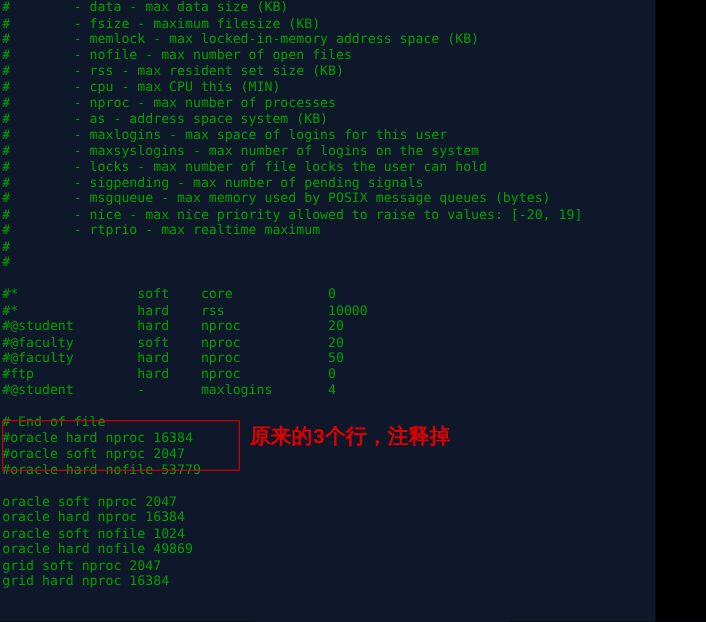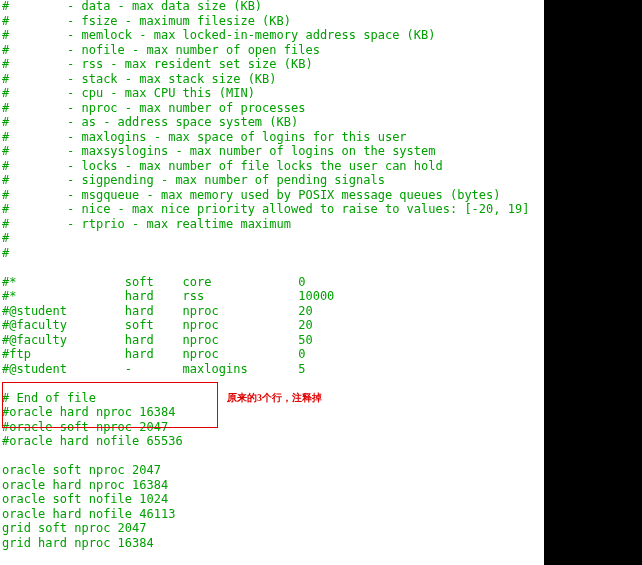--- a/index.html
+++ b/index.html
@@ -9,23 +9,23 @@
     background: #000000;
   }
   body {
     width: 642px;
     height: 565px;
     overflow: hidden;
     font-family: "DejaVu Sans Mono", "Liberation Mono", monospace;
   }
   #terminal {
     position: relative;
-    width: 544px;
+    width: 596px;
     height: 565px;
-    background: #ffffff;
+    background: #0f172a;
     color: #00a000;
     font-size: 12px;
     line-height: 14.5px;
     letter-spacing: 0px;
   }
   .screen {
     position: absolute;
     left: 2px;
     top: -1px;
     width: 640px;
@@ -50,68 +50,67 @@
     height: 46px;
     border: 1px solid #e00000;
     box-sizing: border-box;
     pointer-events: none;
   }
   .annotation {
     position: absolute;
     left: 227px;
     top: 390px;
     color: #e00000;
-    font-family: Liberation Serif, serif;
-    font-size: 10px;
+    font-family: Liberation Mono, monospace;
+    font-size: 19px;
     line-height: 16px;
     white-space: pre;
     font-weight: 600;
   }
 </style>
 </head>
 <body>
 
 <div id="terminal">
   <div class="screen" id="screen">
       <div class="line">#        - data - max data size (KB)</div>
       <div class="line">#        - fsize - maximum filesize (KB)</div>
       <div class="line">#        - memlock - max locked-in-memory address space (KB)</div>
       <div class="line">#        - nofile - max number of open files</div>
       <div class="line">#        - rss - max resident set size (KB)</div>
-      <div class="line">#        - stack - max stack size (KB)</div>
       <div class="line">#        - cpu - max CPU this (MIN)</div>
       <div class="line">#        - nproc - max number of processes</div>
       <div class="line">#        - as - address space system (KB)</div>
       <div class="line">#        - maxlogins - max space of logins for this user</div>
       <div class="line">#        - maxsyslogins - max number of logins on the system</div>
       <div class="line">#        - locks - max number of file locks the user can hold</div>
       <div class="line">#        - sigpending - max number of pending signals</div>
       <div class="line">#        - msgqueue - max memory used by POSIX message queues (bytes)</div>
       <div class="line">#        - nice - max nice priority allowed to raise to values: [-20, 19]</div>
       <div class="line">#        - rtprio - max realtime maximum</div>
       <div class="line">#</div>
       <div class="line">#</div>
       <div class="line blank"></div>
       <div class="line">#*               soft    core            0</div>
       <div class="line">#*               hard    rss             10000</div>
       <div class="line">#@student        hard    nproc           20</div>
       <div class="line">#@faculty        soft    nproc           20</div>
       <div class="line">#@faculty        hard    nproc           50</div>
       <div class="line">#ftp             hard    nproc           0</div>
-      <div class="line">#@student        -       maxlogins       5</div>
+      <div class="line">#@student        -       maxlogins       4</div>
       <div class="line blank"></div>
       <div class="line"># End of file</div>
       <div class="line">#oracle hard nproc 16384</div>
       <div class="line">#oracle soft nproc 2047</div>
-      <div class="line">#oracle hard nofile 65536</div>
+      <div class="line">#oracle hard nofile 53779</div>
       <div class="line blank"></div>
       <div class="line">oracle soft nproc 2047</div>
       <div class="line">oracle hard nproc 16384</div>
       <div class="line">oracle soft nofile 1024</div>
-      <div class="line">oracle hard nofile 46113</div>
+      <div class="line">oracle hard nofile 49869</div>
       <div class="line">grid soft nproc 2047</div>
       <div class="line">grid hard nproc 16384</div>
     </div>
 
   <div class="highlight-box"></div>
 
   <div class="annotation">原来的3个行，注释掉</div>
 </div>
 
 </body></html>

